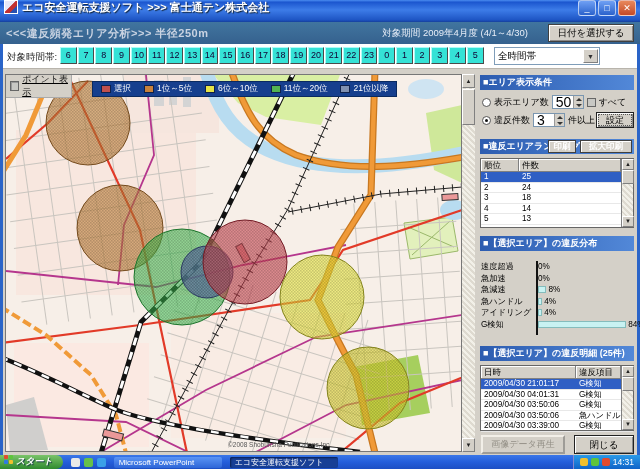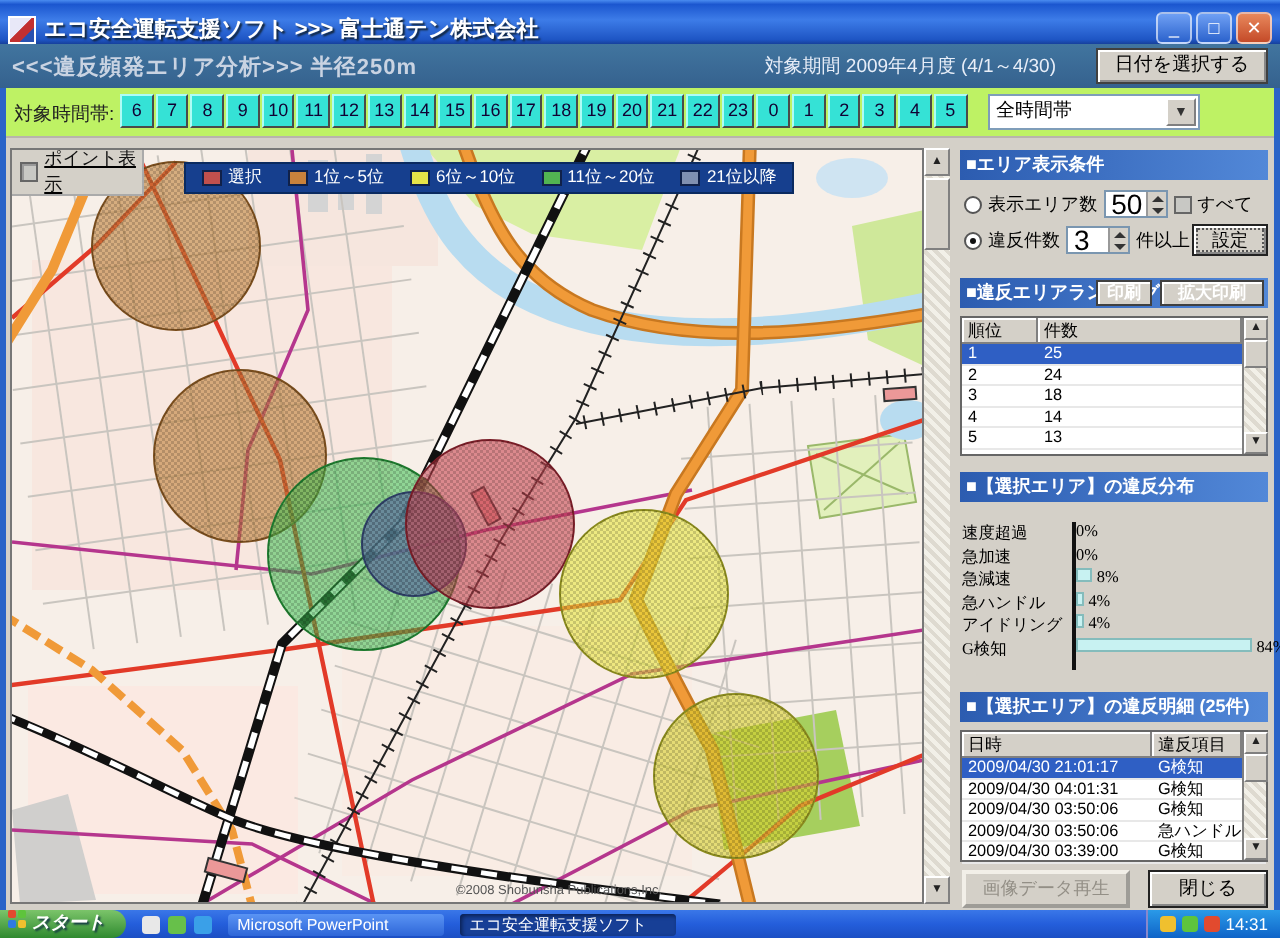--- a/index.html
+++ b/index.html
@@ -3,40 +3,40 @@
 <meta charset="utf-8">
 <style>
   * { margin:0; padding:0; box-sizing:border-box; }
   html,body { width:640px; height:469px; }
   body { position:relative; font-family:"Liberation Sans","DejaVu Sans",sans-serif; background:#d4d0c8; overflow:hidden; }
   .abs { position:absolute; }
 
   
   .titlebar { left:0; top:0; width:640px; height:22px;
     background:linear-gradient(180deg,#4a8cf0 0%,#1b56cf 10%,#3d7ce8 45%,#1e55c4 90%,#16409c 100%);
-    display:flex; align-items:flex-end; padding:0 4px; }
+    display:flex; align-items:flex-start; padding:0 4px; }
   .app-icon { width:14px; height:14px; background:linear-gradient(135deg,#e8e8f8 45%,#c23030 46%,#c23030 70%,#2850b0 71%);
     border:1px solid #fff; margin-right:4px; }
   .title-text { color:#fff; font-size:11px; font-weight:bold; text-shadow:1px 1px 1px #123; flex:1; white-space:nowrap; overflow:hidden; }
   .win-btns { display:flex; gap:2px; }
   .win-btn { width:18px; height:16px; border-radius:3px; border:1px solid rgba(255,255,255,.6);
     background:linear-gradient(180deg,#6fa0f4,#2b62cc); color:#fff; font-size:9px; line-height:14px; text-align:center; }
   .win-btn.close { background:linear-gradient(180deg,#e8885c,#c44a28); }
 
   
   .subheader { left:0; top:22px; width:640px; height:22px;
     background:linear-gradient(180deg,#41759f 0%,#35618e 100%);
     display:flex; align-items:center; padding:0 6px; }
   .sub-title { color:#c9d3e2; font-size:11px; font-weight:bold; letter-spacing:.5px; flex:1; }
   .period-text { color:#e8eef8; font-size:9.5px; margin-right:20px; }
   .date-btn { width:86px; height:18px; background:#d4d0c8; border:1px solid #404040;
     box-shadow:inset 1px 1px 0 #fff, inset -1px -1px 0 #888; font-size:9.5px; text-align:center; line-height:16px; }
 
   
-  .timebar { left:0; top:44px; width:640px; height:25px; background:#bef264; border-bottom:1px solid #b8b4ac; }
+  .timebar { left:0; top:44px; width:640px; height:25px; background:#ffffff; border-bottom:1px solid #b8b4ac; }
   .tb-label { position:absolute; left:7px; top:7px; font-size:9.5px; color:#222; }
   .hour-btns { position:absolute; left:60px; top:3px; display:flex; gap:1px; }
   .hour-btn { width:16.7px; height:17px; background:#35e2d6; border:1px solid #4a4a4a;
     border-top-color:#aefcf6; border-left-color:#aefcf6; font-size:9px; text-align:center; line-height:15px; color:#103; }
   .tb-select { position:absolute; left:494px; top:3px; width:106px; height:18px; background:#fff;
     border:1px solid #7f9db9; font-size:9.5px; line-height:16px; padding-left:3px; }
   .tb-select .dd { position:absolute; right:1px; top:1px; width:15px; height:14px; background:#d4d0c8;
     border:1px solid #808080; border-top-color:#fff; border-left-color:#fff; font-size:7px; text-align:center; line-height:14px; color:#333; }
 
   
@@ -92,21 +92,21 @@
   .td { font-size:8.2px; line-height:10px; padding-left:3px; white-space:nowrap; overflow:hidden; }
   .trow.sel { background:#2f5fc4; }
   .trow.sel .td { color:#fff; }
   .tbl .tsb { position:absolute; right:0; top:0; width:12px; height:100%;
     background:repeating-linear-gradient(45deg,#f2f0e8 0 2px,#dedad0 2px 4px); border-left:1px solid #808080; }
   .tsb .sb-btn { width:12px; height:11px; line-height:9px; }
   .tsb .sb-thumb { width:12px; top:11px; height:14px; }
 
   .chart { position:absolute; left:3px; width:152px; }
   .chart::before { content:""; position:absolute; left:55px; top:0; bottom:2px; width:2px; background:#111; }
-  .c-row { display:flex; height:11.5px;font-family:Liberation Serif, serif; }
+  .c-row { display:flex; align-items:center; height:11.5px; }
   .c-label { width:55px; font-size:8.2px; white-space:nowrap; overflow:hidden; flex:none; }
   .c-bar { height:7px; background:#c8f2f2; border:1px solid #84bcbc; margin-left:2px; flex:none; }
   .c-val { font-size:8.2px; margin-left:2px; }
 
   .btn-replay { position:absolute; left:3px; width:84px; height:19px; background:#d4d0c8;
     border:2px outset #f2efe8; color:#938f86; font-size:9px; line-height:15px; text-align:center; }
   .btn-close { position:absolute; left:96px; width:60px; height:19px; background:#d4d0c8;
     border:1px solid #222; box-shadow:inset 1px 1px 0 #fff, inset -1px -1px 0 #888; font-size:9.5px; line-height:17px; text-align:center; }
 
   

